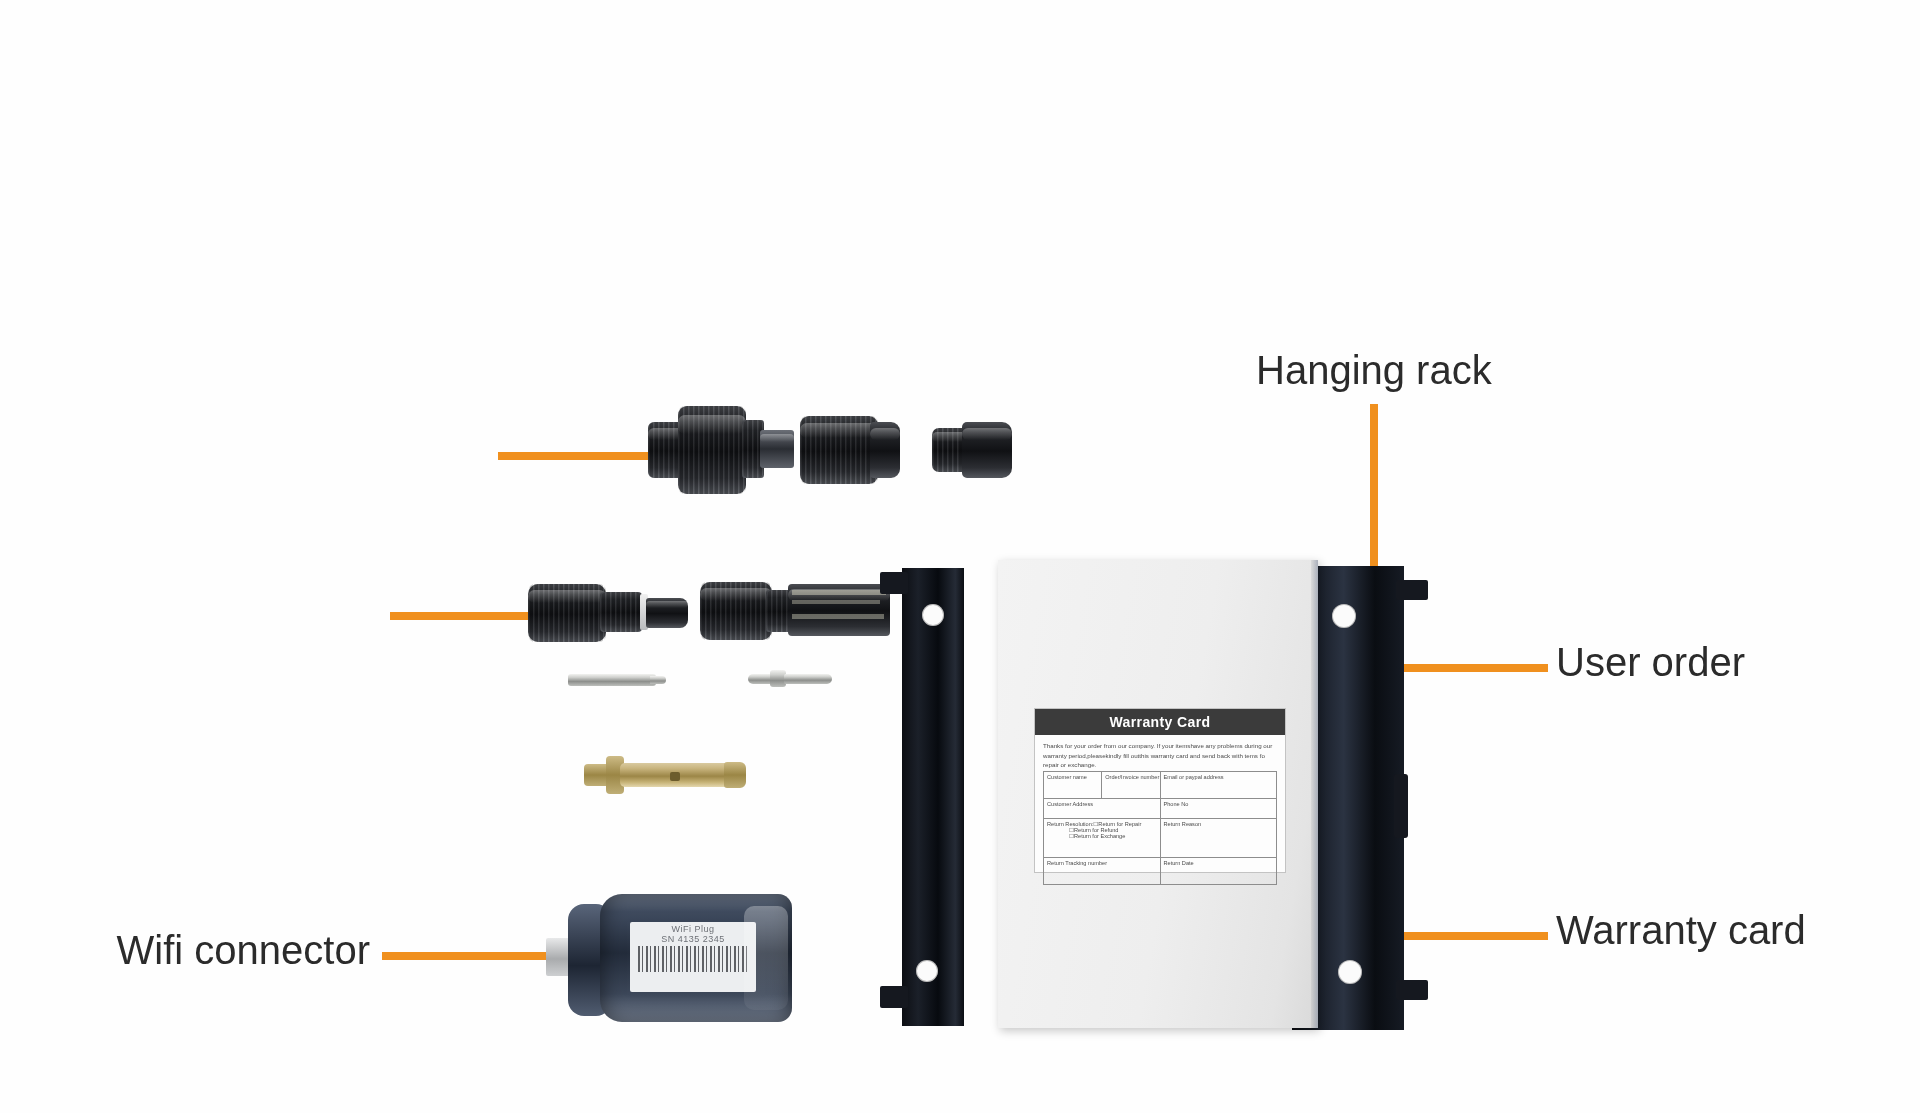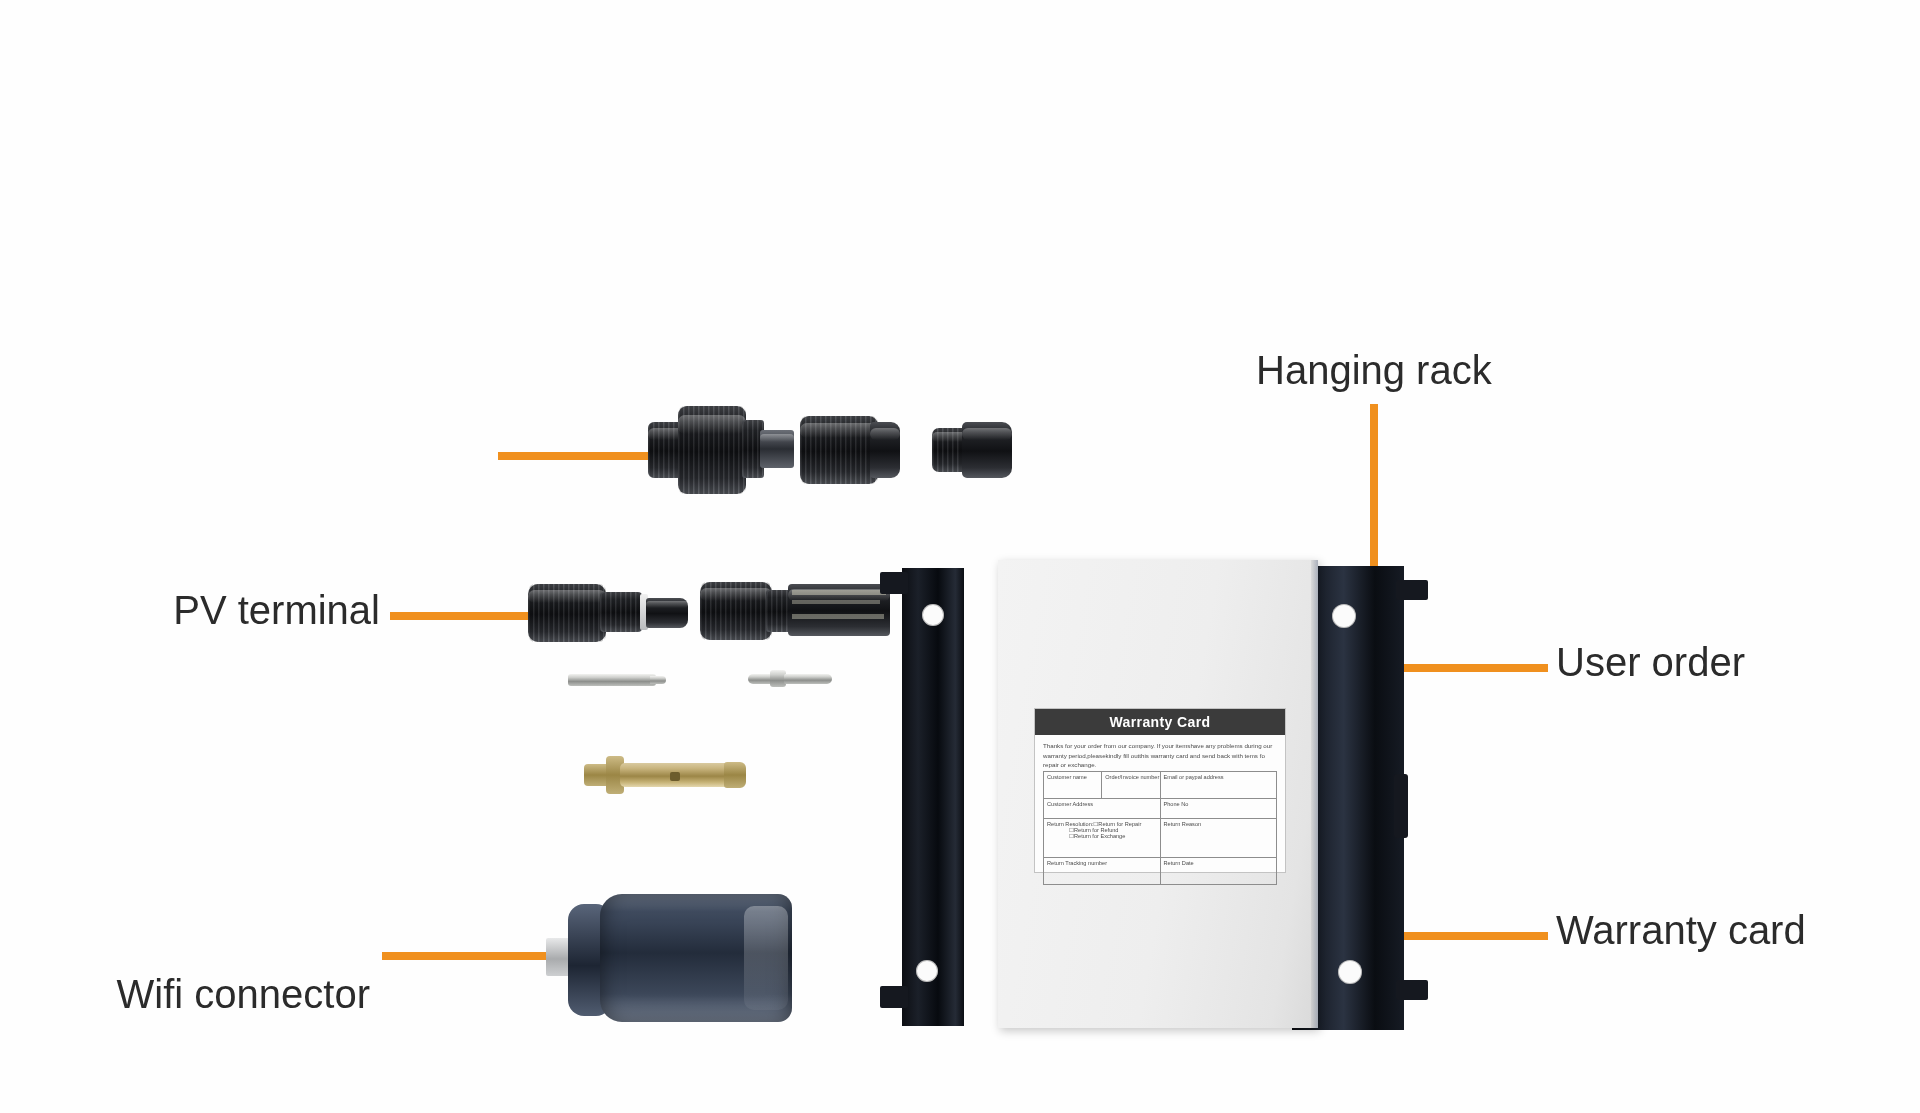--- a/index.html
+++ b/index.html
@@ -201,24 +201,23 @@
   .wchk{display:block;padding-left:22px;}
 </style>
 </head>
 <body>
 
 <div id="stage">
 
 
   <div class="lead lead-h" style="left:498px;top:452px;width:152px;"></div>
 
-  <div class="lbl lbl-l" style="left:40px;top:588px;width:340px;">PV terminal</div>
   <div class="lead lead-h" style="left:390px;top:612px;width:146px;"></div>
 
-  <div class="lbl lbl-l" style="left:20px;top:928px;width:350px;margin-top:44px;">Wifi connector</div>
+  <div class="lbl lbl-l" style="left:20px;top:928px;width:350px;">Wifi connector</div>
   <div class="lead lead-h" style="left:382px;top:952px;width:164px;"></div>
 
   <div class="lbl lbl-r" style="left:1256px;top:348px;text-align:right;">Hanging rack</div>
   <div class="lead lead-v" style="left:1370px;top:404px;height:206px;"></div>
 
   <div class="lead lead-h" style="left:1258px;top:664px;width:290px;"></div>
   <div class="lbl lbl-r" style="left:1556px;top:640px;">User order</div>
 
   <div class="lead lead-h" style="left:1258px;top:932px;width:290px;"></div>
   <div class="lbl lbl-r" style="left:1556px;top:908px;">Warranty card</div>
@@ -305,20 +304,25 @@
     <div class="bolt-nut" style="left:22px;top:0px;width:18px;height:38px;"></div>
     <div class="bolt-shaft" style="left:36px;top:7px;width:112px;height:24px;"></div>
     <div style="position:absolute;left:86px;top:16px;width:10px;height:9px;background:#6c5c2c;border-radius:2px;"></div>
     <div class="bolt-nut" style="left:140px;top:6px;width:22px;height:26px;border-radius:3px 6px 6px 3px;"></div>
   </div>
 
   <div class="part" style="left:546px;top:888px;width:252px;height:148px;">
     <div class="dongle-usb" style="left:0;top:50px;width:30px;height:38px;"></div>
     <div class="dongle-cap" style="left:22px;top:16px;width:44px;height:112px;"></div>
     <div class="dongle-body" style="left:54px;top:6px;width:192px;height:128px;"></div>
+    <div class="dongle-label" style="left:84px;top:34px;width:126px;height:70px;">
+      <div class="lt">WiFi Plug</div>
+      <div class="lt" style="padding-top:0;">SN 4135 2345</div>
+      <div class="barcode"></div>
+    </div>
     <div style="position:absolute;left:198px;top:18px;width:44px;height:104px;border-radius:10px;background:linear-gradient(180deg,rgba(255,255,255,.30),rgba(255,255,255,.05));"></div>
   </div>
 
   <div class="rack" style="left:880px;top:562px;width:608px;height:472px;">
 
     <div class="rack-rail" style="left:22px;top:6px;width:62px;height:458px;"></div>
     <div class="rack-tab" style="left:0px;top:10px;width:28px;height:22px;"></div>
     <div class="rack-tab" style="left:0px;top:424px;width:28px;height:22px;"></div>
     <div class="rack-hole" style="left:42px;top:42px;width:22px;height:22px;"></div>
     <div class="rack-hole" style="left:36px;top:398px;width:22px;height:22px;"></div>

